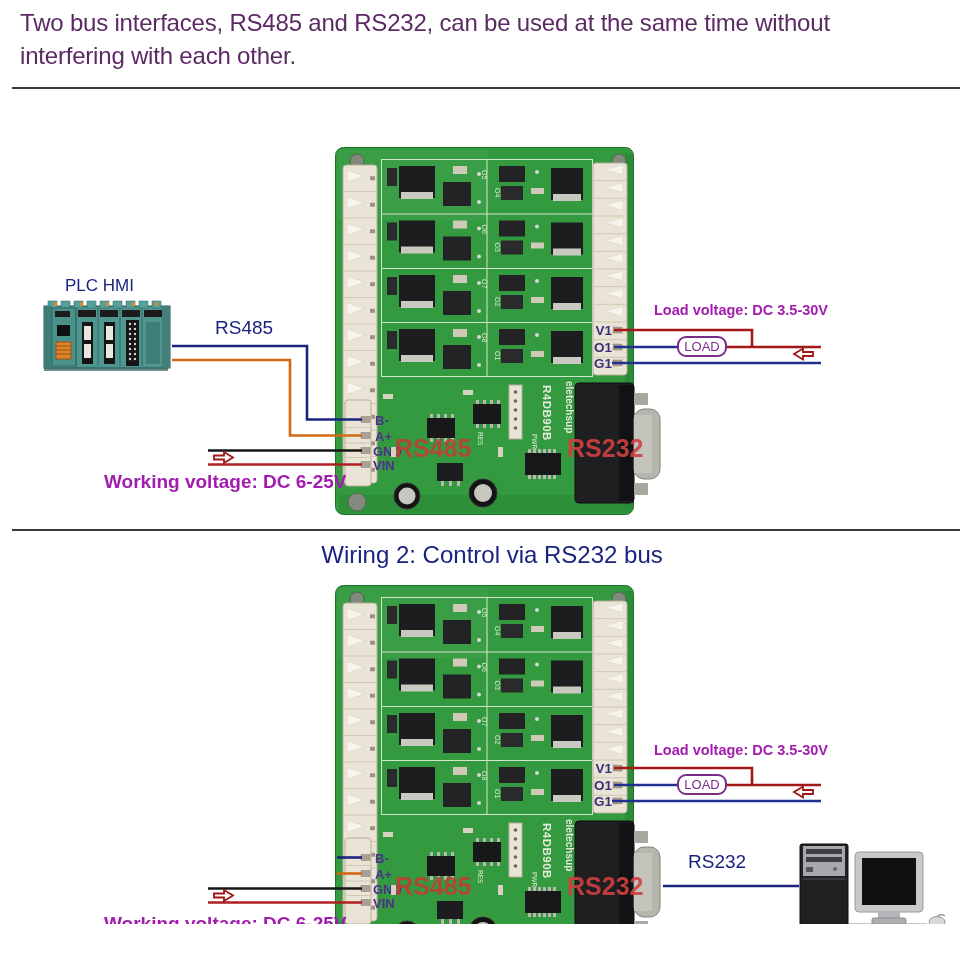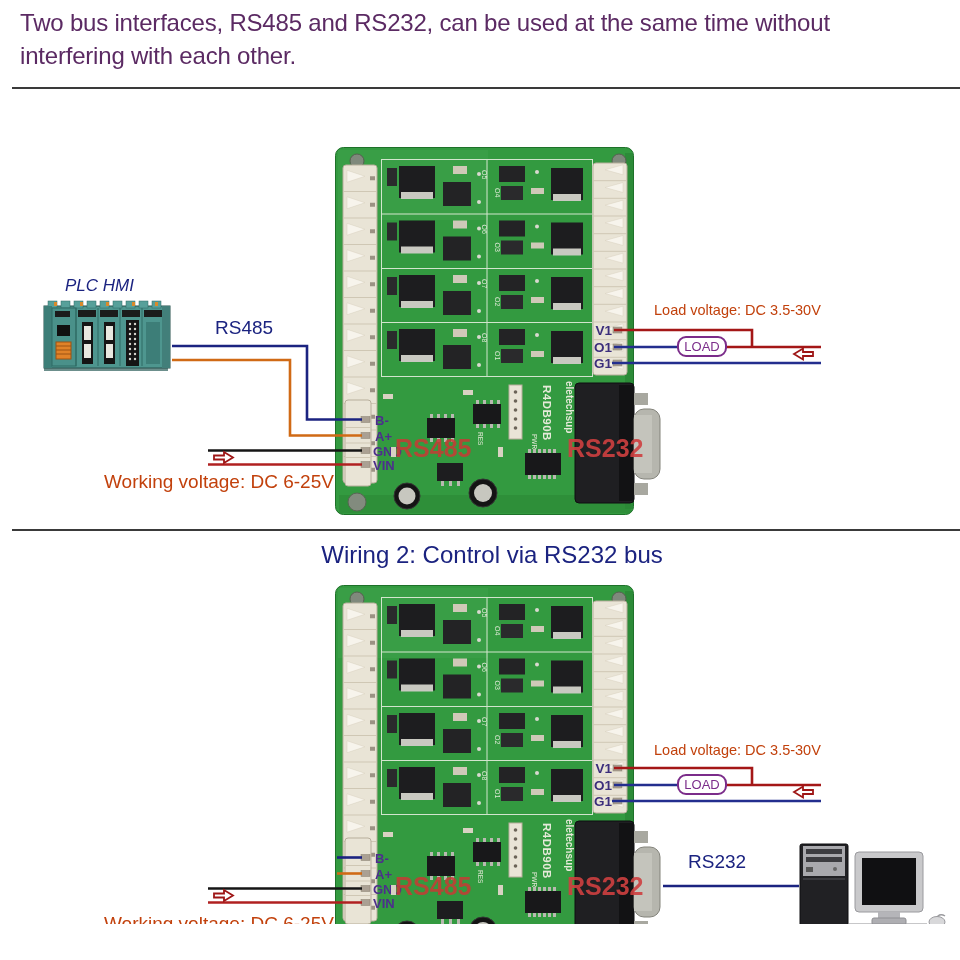--- a/index.html
+++ b/index.html
@@ -3,42 +3,42 @@
 <meta charset="utf-8">
 <style>
   html,body{margin:0;padding:0;background:#fff;}
   .canvas{position:relative;width:960px;height:924px;background:#fff;overflow:hidden;
           font-family:"Liberation Sans",sans-serif;margin-left:12px;}
   .abs{position:absolute;}
   .hdr{color:#5b2a63;font-size:24px;line-height:33px;letter-spacing:-0.2px;}
   .sec-title{left:0;width:100%;text-align:center;color:#1b2380;font-size:24px;}
   .navy-lbl{color:#1b2380;font-size:19px;}
   .plc-lbl{color:#1b2380;font-size:17px;}
-  .note{color:#c2410c;font-weight:400;}
+  .note{color:#a21caf;font-weight:700;}
   .note-sm{font-size:14.5px;}
   .note-lg{font-size:19px;text-align:right;}
   .divider{left:0;width:960px;height:2px;background:#3a3a3a;}
   .load-box{width:46px;height:17px;border:2.5px solid #7b2c8a;border-radius:9px;background:#fff;
             color:#7b2c8a;font-size:13px;font-weight:normal;text-align:center;line-height:17px;z-index:7;}
   svg{display:block;}
   svg text{font-family:"Liberation Sans","DejaVu Sans",sans-serif;}
   .wires{left:0;top:0;z-index:6;pointer-events:none;}
   .board-slot{z-index:2;text-align:right;}
   .lbl{z-index:8;white-space:nowrap;}
 </style>
 </head>
 <body>
 
 <div class="canvas">
 
   <div class="abs hdr lbl" style="left:8px;top:6px;width:910px;white-space:normal;">Two bus interfaces, RS485 and RS232, can be used at the same time without interfering with each other.</div>
   <div class="abs divider" style="top:87px;"></div>
 
 
-  <div class="abs lbl plc-lbl" style="left:53px;top:276px;font-style:italic;">PLC HMI</div>
+  <div class="abs lbl plc-lbl" style="left:53px;top:276px;">PLC HMI</div>
 
   <svg class="abs" style="left:28px;top:298px;z-index:3;" width="135" height="80" viewBox="0 0 135 80">
     <rect x="4" y="68" width="124" height="5" fill="#2d5f5b" opacity="0.7"></rect>
     <rect x="4" y="8" width="126" height="62" fill="#4e968f" stroke="#27514d"></rect>
     <g fill="#57a09a" stroke="#2f6a65" stroke-width="0.5">
       <rect x="8" y="3" width="9" height="7"></rect>
         <rect x="21" y="3" width="9" height="7"></rect>
         <rect x="34" y="3" width="9" height="7"></rect>
         <rect x="47" y="3" width="9" height="7"></rect>
         <rect x="60" y="3" width="9" height="7"></rect>

